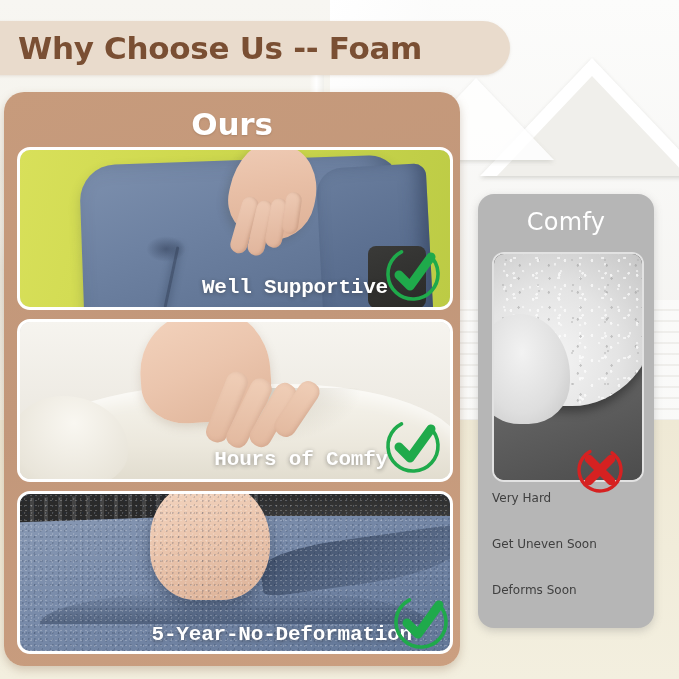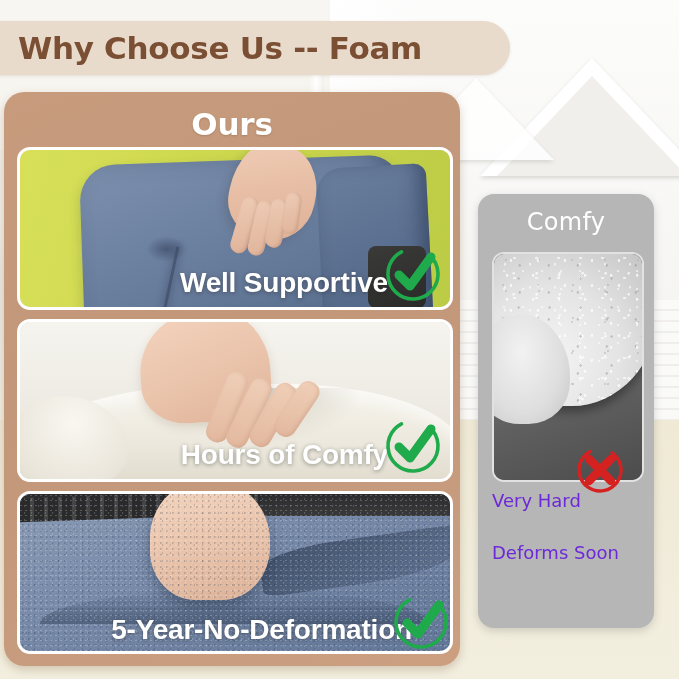--- a/index.html
+++ b/index.html
@@ -128,21 +128,21 @@
     border-radius:50% 55% 45% 50% / 55% 60% 40% 45%;
   }
 
   .others-cross{
     position:absolute;left:96px;top:250px;width:52px;height:52px;z-index:4;
   }
   .others-list{
     position:absolute;left:14px;top:298px;width:160px;
   }
   .others-item{
-    color:#6d28d9;font-size:18px;line-height:1;
+    color:#404040;font-size:12px;line-height:1;
     font-family:"DejaVu Sans","Liberation Sans",sans-serif;
     margin-bottom:34px;white-space:nowrap;
   }
 
   
   .ours-panel{
     position:absolute;left:4px;top:92px;width:456px;height:574px;
     background:linear-gradient(160deg,#c79b7c 0%,#c2977a 45%,#cb9f80 100%);
     border-radius:20px;
     box-shadow:0 4px 10px rgba(150,120,95,.35);
@@ -276,22 +276,22 @@
   }
   .p3-wrist{
     position:absolute;left:152px;top:-30px;width:74px;height:60px;
     background:linear-gradient(165deg,#f0d1bc,#e4bda4);
     border-radius:18px;
   }
 
   
   .caption{
     position:absolute;bottom:8px;right:62px;
-    color:#ffffff;font-weight:bold;font-size:28px;letter-spacing:-.2px;
-    font-family:Liberation Sans, sans-serif;
+    color:#ffffff;font-weight:bold;font-size:21px;letter-spacing:-.2px;
+    font-family:Liberation Mono, monospace;
     text-shadow:0 1px 4px rgba(40,40,40,.45);
     white-space:nowrap;
   }
   .caption-3{right:38px;bottom:5px;}
   .check{
     position:absolute;right:6px;bottom:2px;width:62px;height:62px;
   }
   .check-3{right:-2px;bottom:-2px;}
 </style>
 </head>
@@ -330,20 +330,21 @@
 
     <div class="others-cross">
       <svg viewBox="0 0 52 52" width="52" height="52" aria-hidden="true">
         <circle cx="26" cy="26" r="21" fill="none" stroke="#d62121" stroke-width="3.4" stroke-linecap="round" stroke-dasharray="108 24" transform="rotate(-55 26 26)"></circle>
         <path d="M15 15 L37 37 M37 15 L15 37" stroke="#d62121" stroke-width="8.5" stroke-linecap="round" fill="none"></path>
       </svg>
     </div>
 
     <div class="others-list">
       <div class="others-item">Very Hard</div>
+      <div class="others-item">Get Uneven Soon</div>
       <div class="others-item">Deforms Soon</div>
     </div>
   </div>
 
   <div class="ours-panel">
     <div class="ours-title">Ours</div>
 
     <div class="card card-1">
       <div class="p1-bg"></div>
       <div class="p1-cushion"></div>

